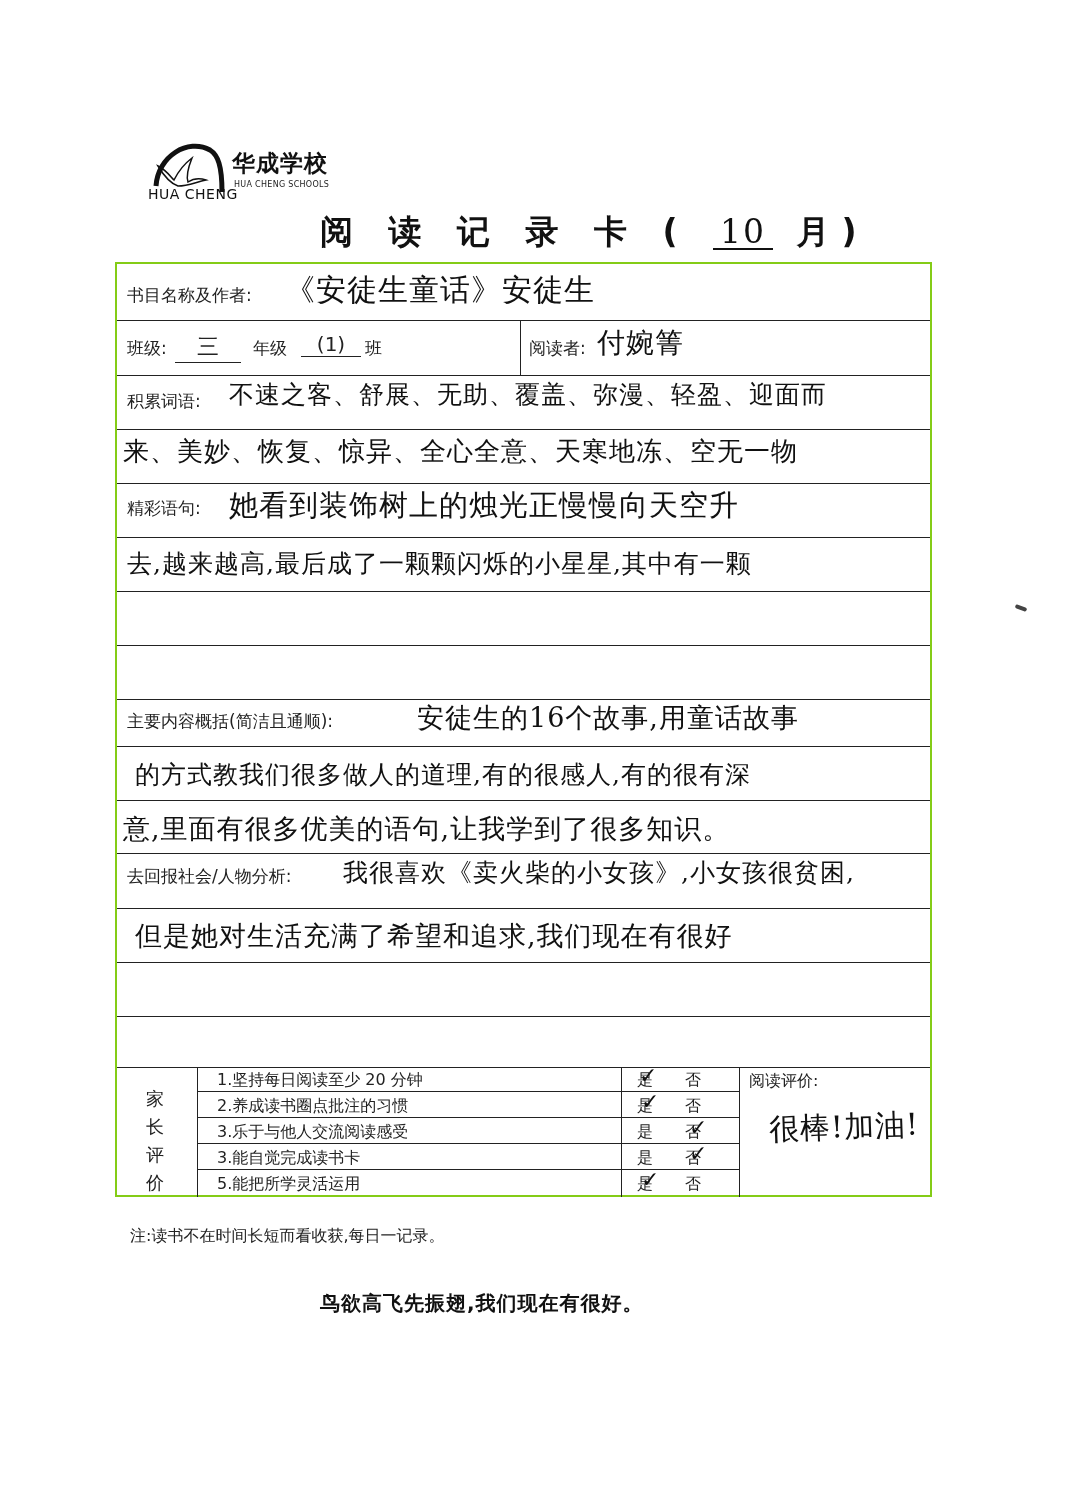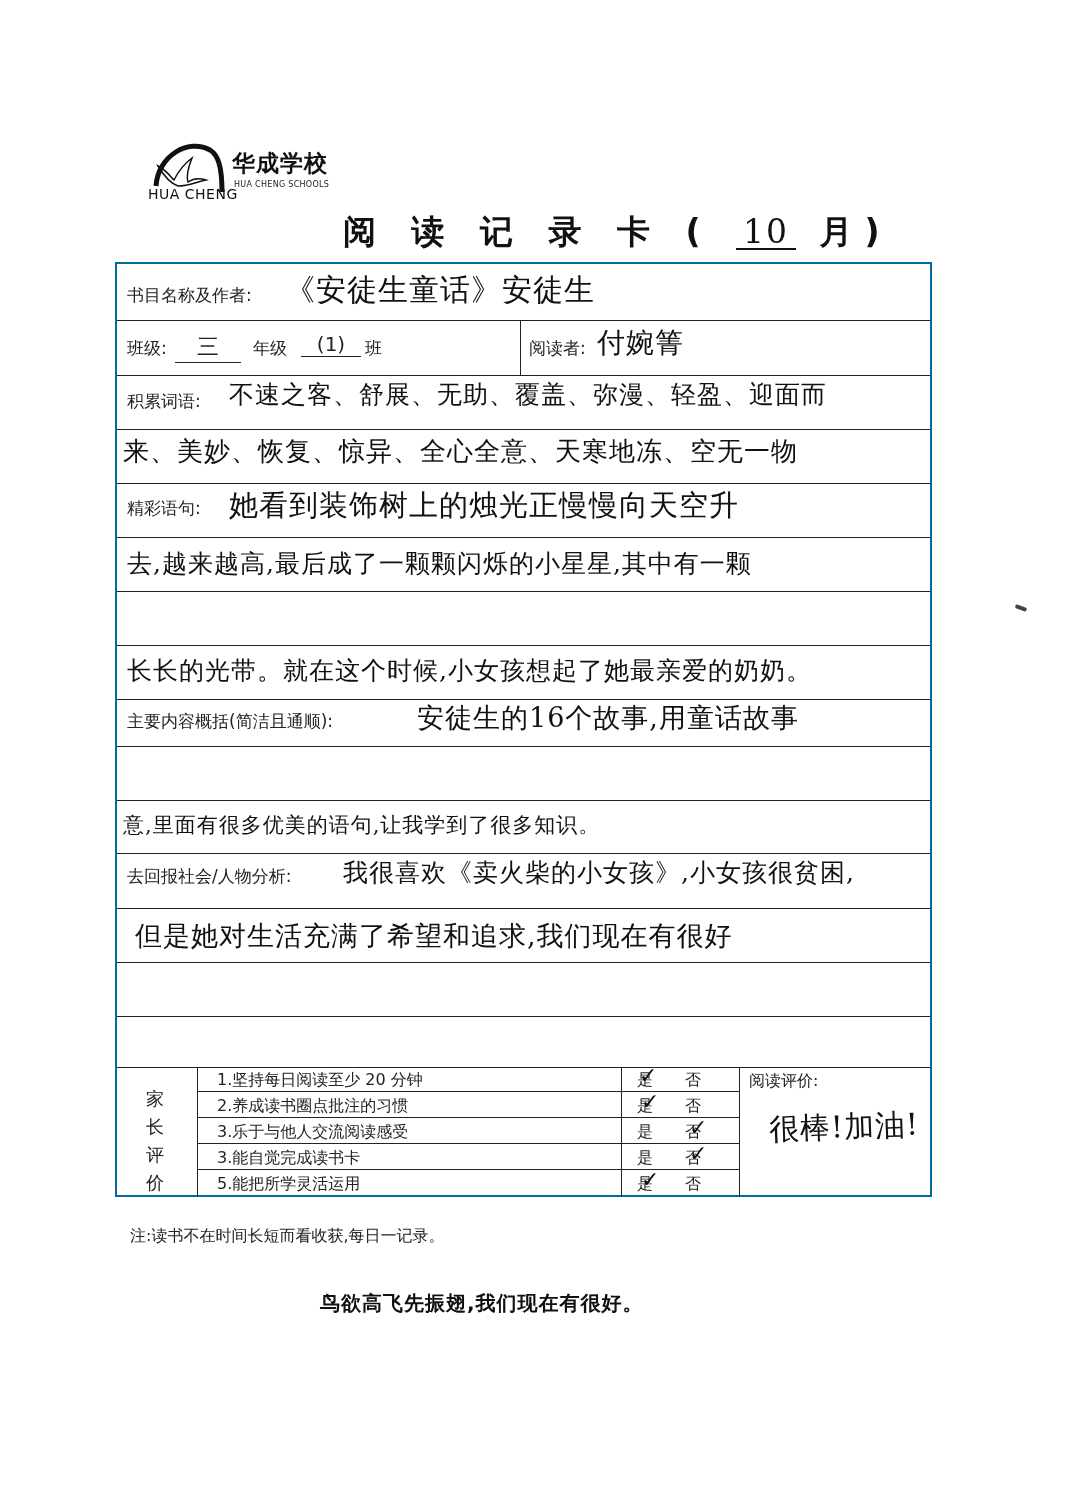--- a/index.html
+++ b/index.html
@@ -9,25 +9,25 @@
   }
   .abs { position: absolute; }
   
   .logo { left: 140px; top: 126px; width: 240px; height: 80px; }
   .logo-mark { left: 8px; top: 10px; width: 78px; height: 62px; }
   .logo-cn { left: 92px; top: 22px; font-size: 23px; font-weight: bold; letter-spacing: 1px; color: #111; }
   .logo-en { left: 94px; top: 54px; font-size: 8px; letter-spacing: 0.3px; color: #222; }
   .logo-en2 { left: 8px; top: 60px; font-size: 14px; letter-spacing: 0.5px; color: #111; }
 
   
-  .title { left: 320px; top: 210px; font-size: 33px; font-weight: bold; letter-spacing: 12px; color: #111; white-space: nowrap; margin-left: 23px; }
+  .title { left: 320px; top: 210px; font-size: 33px; font-weight: bold; letter-spacing: 12px; color: #111; white-space: nowrap; }
   .title .month { display: inline-block; min-width: 60px; border-bottom: 2px solid #111; text-align: center; font-family: "DejaVu Serif", serif; font-weight: normal; letter-spacing: 2px; line-height: 32px; }
 
   
-  .sheet { left: 115px; top: 262px; width: 817px; height: 935px; border: 2px solid #0369a1; box-sizing: border-box; }
+  .sheet { left: 115px; top: 262px; width: 817px; height: 935px; border: 2px solid #84cc16; box-sizing: border-box; }
   .hline { position: absolute; left: 0; width: 100%; height: 0; border-top: 1.6px solid #222; }
   .vline { position: absolute; top: 0; width: 0; border-left: 1.6px solid #222; }
 
   .label { position: absolute; font-size: 17px; color: #222; white-space: nowrap; }
   .hand { position: absolute; font-family: "DejaVu Serif", serif; font-size: 30px; color: #111; white-space: nowrap; letter-spacing: 1px; }
   .hand.sm { font-size: 28px; }
   .uline { border-bottom: 1.5px solid #222; display: inline-block; text-align: center; }
 
   
   .eval-item { position: absolute; left: 100px; font-size: 16px; color: #222; white-space: nowrap; }
@@ -93,25 +93,25 @@
   <div class="label" style="left:412px; top:73px">阅读者:</div>
   <div class="hand sm" style="left:480px; top:60px">付婉箐</div>
 
   <div class="label" style="left:10px; top:126px">积累词语:</div>
   <div class="hand sm" style="left:112px; top:114px; font-size:25px">不速之客、舒展、无助、覆盖、弥漫、轻盈、迎面而</div>
   <div class="hand sm" style="left:6px; top:170px; font-size:26px">来、美妙、恢复、惊异、全心全意、天寒地冻、空无一物</div>
 
   <div class="label" style="left:10px; top:233px">精彩语句:</div>
   <div class="hand sm" style="left:112px; top:222px; font-size:29px">她看到装饰树上的烛光正慢慢向天空升</div>
   <div class="hand sm" style="left:10px; top:283px; font-size:25px">去,越来越高,最后成了一颗颗闪烁的小星星,其中有一颗</div>
-  <div class="hand sm" style="left:10px; top:390px; font-size:25px">长长的光带。就在这个时候,小女孩想起了她最亲爱的奶奶。</div>
 
   <div class="label" style="left:10px; top:446px">主要内容概括(简洁且通顺):</div>
   <div class="hand sm" style="left:300px; top:436px; font-size:27px">安徒生的16个故事,用童话故事</div>
-  <div class="hand sm" style="left:6px; top:547px; font-size:21px">意,里面有很多优美的语句,让我学到了很多知识。</div>
+  <div class="hand sm" style="left:18px; top:494px; font-size:25px">的方式教我们很多做人的道理,有的很感人,有的很有深</div>
+  <div class="hand sm" style="left:6px; top:547px; font-size:27px">意,里面有很多优美的语句,让我学到了很多知识。</div>
 
   <div class="label" style="left:10px; top:601px">去回报社会/人物分析:</div>
   <div class="hand sm" style="left:226px; top:592px; font-size:25px">我很喜欢《卖火柴的小女孩》,小女孩很贫困,</div>
   <div class="hand sm" style="left:18px; top:654px; font-size:27px">但是她对生活充满了希望和追求,我们现在有很好</div>
 
   <div class="abs" style="left:0; top:803px; width:813px; height:130px;">
     <div class="vline" style="left:80px; height:130px"></div>
     <div class="vline" style="left:504px; height:130px"></div>
     <div class="vline" style="left:622px; height:130px"></div>
     <div class="hline" style="left:80px; width:542px; top:24px"></div>

